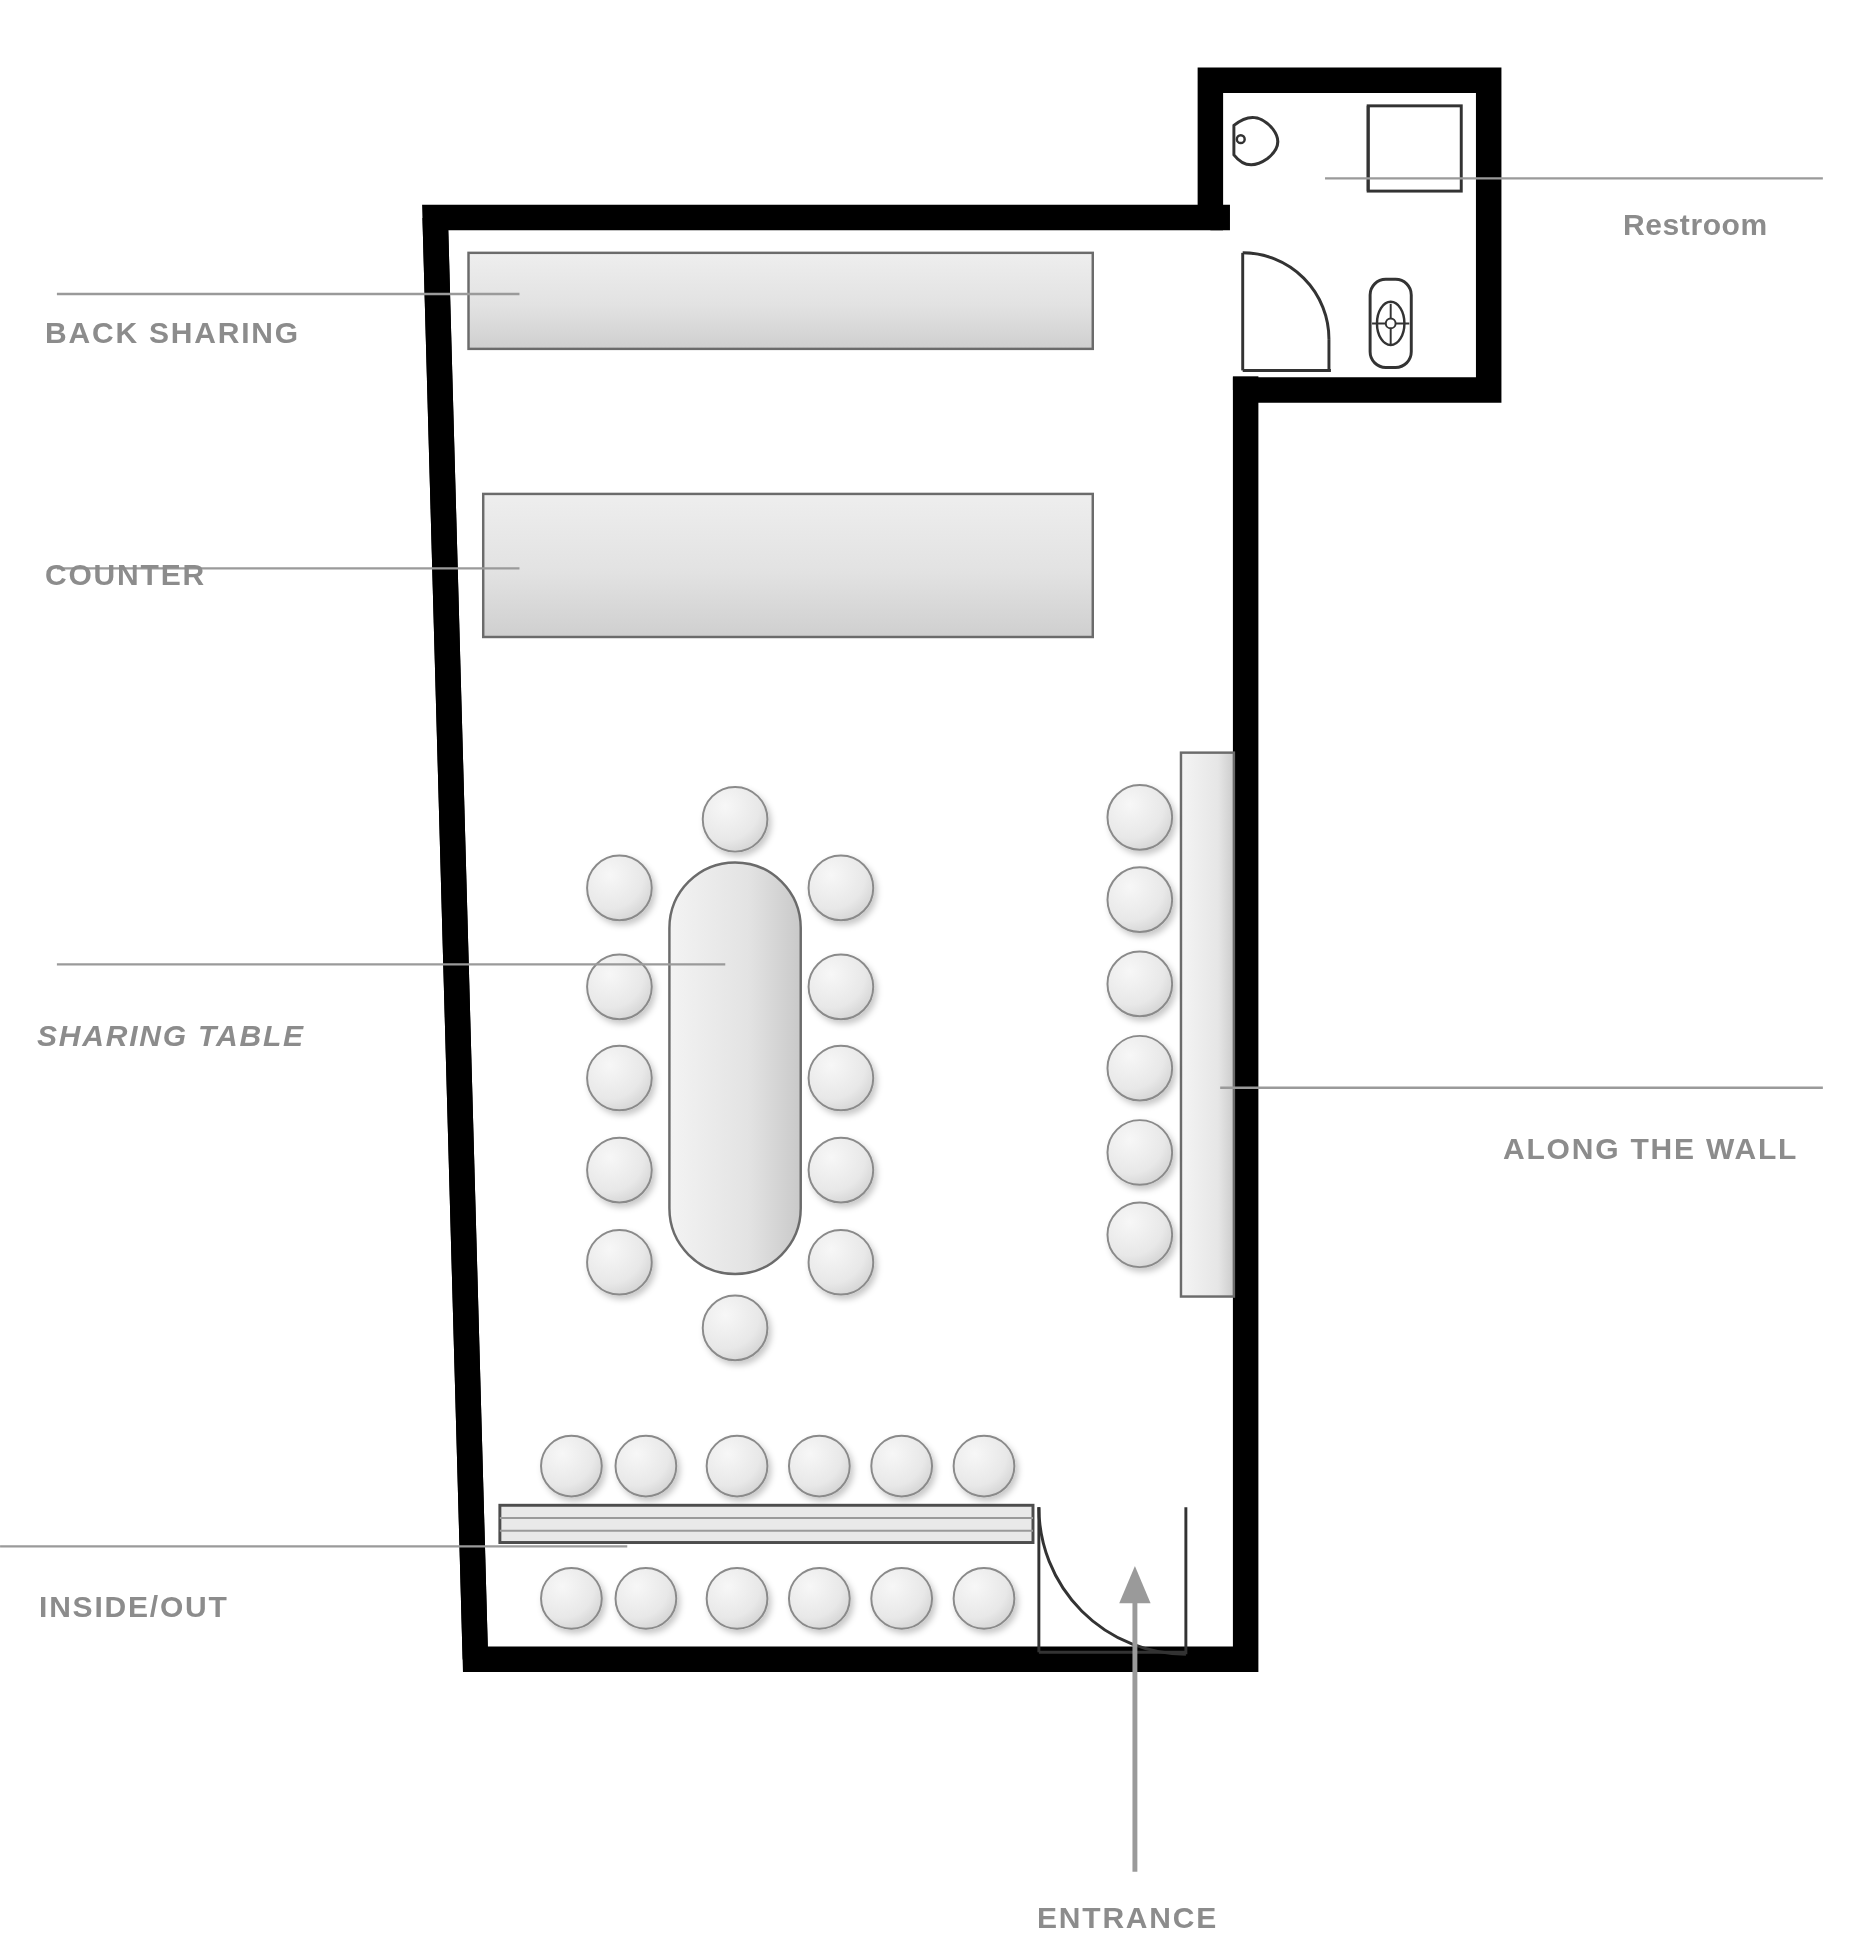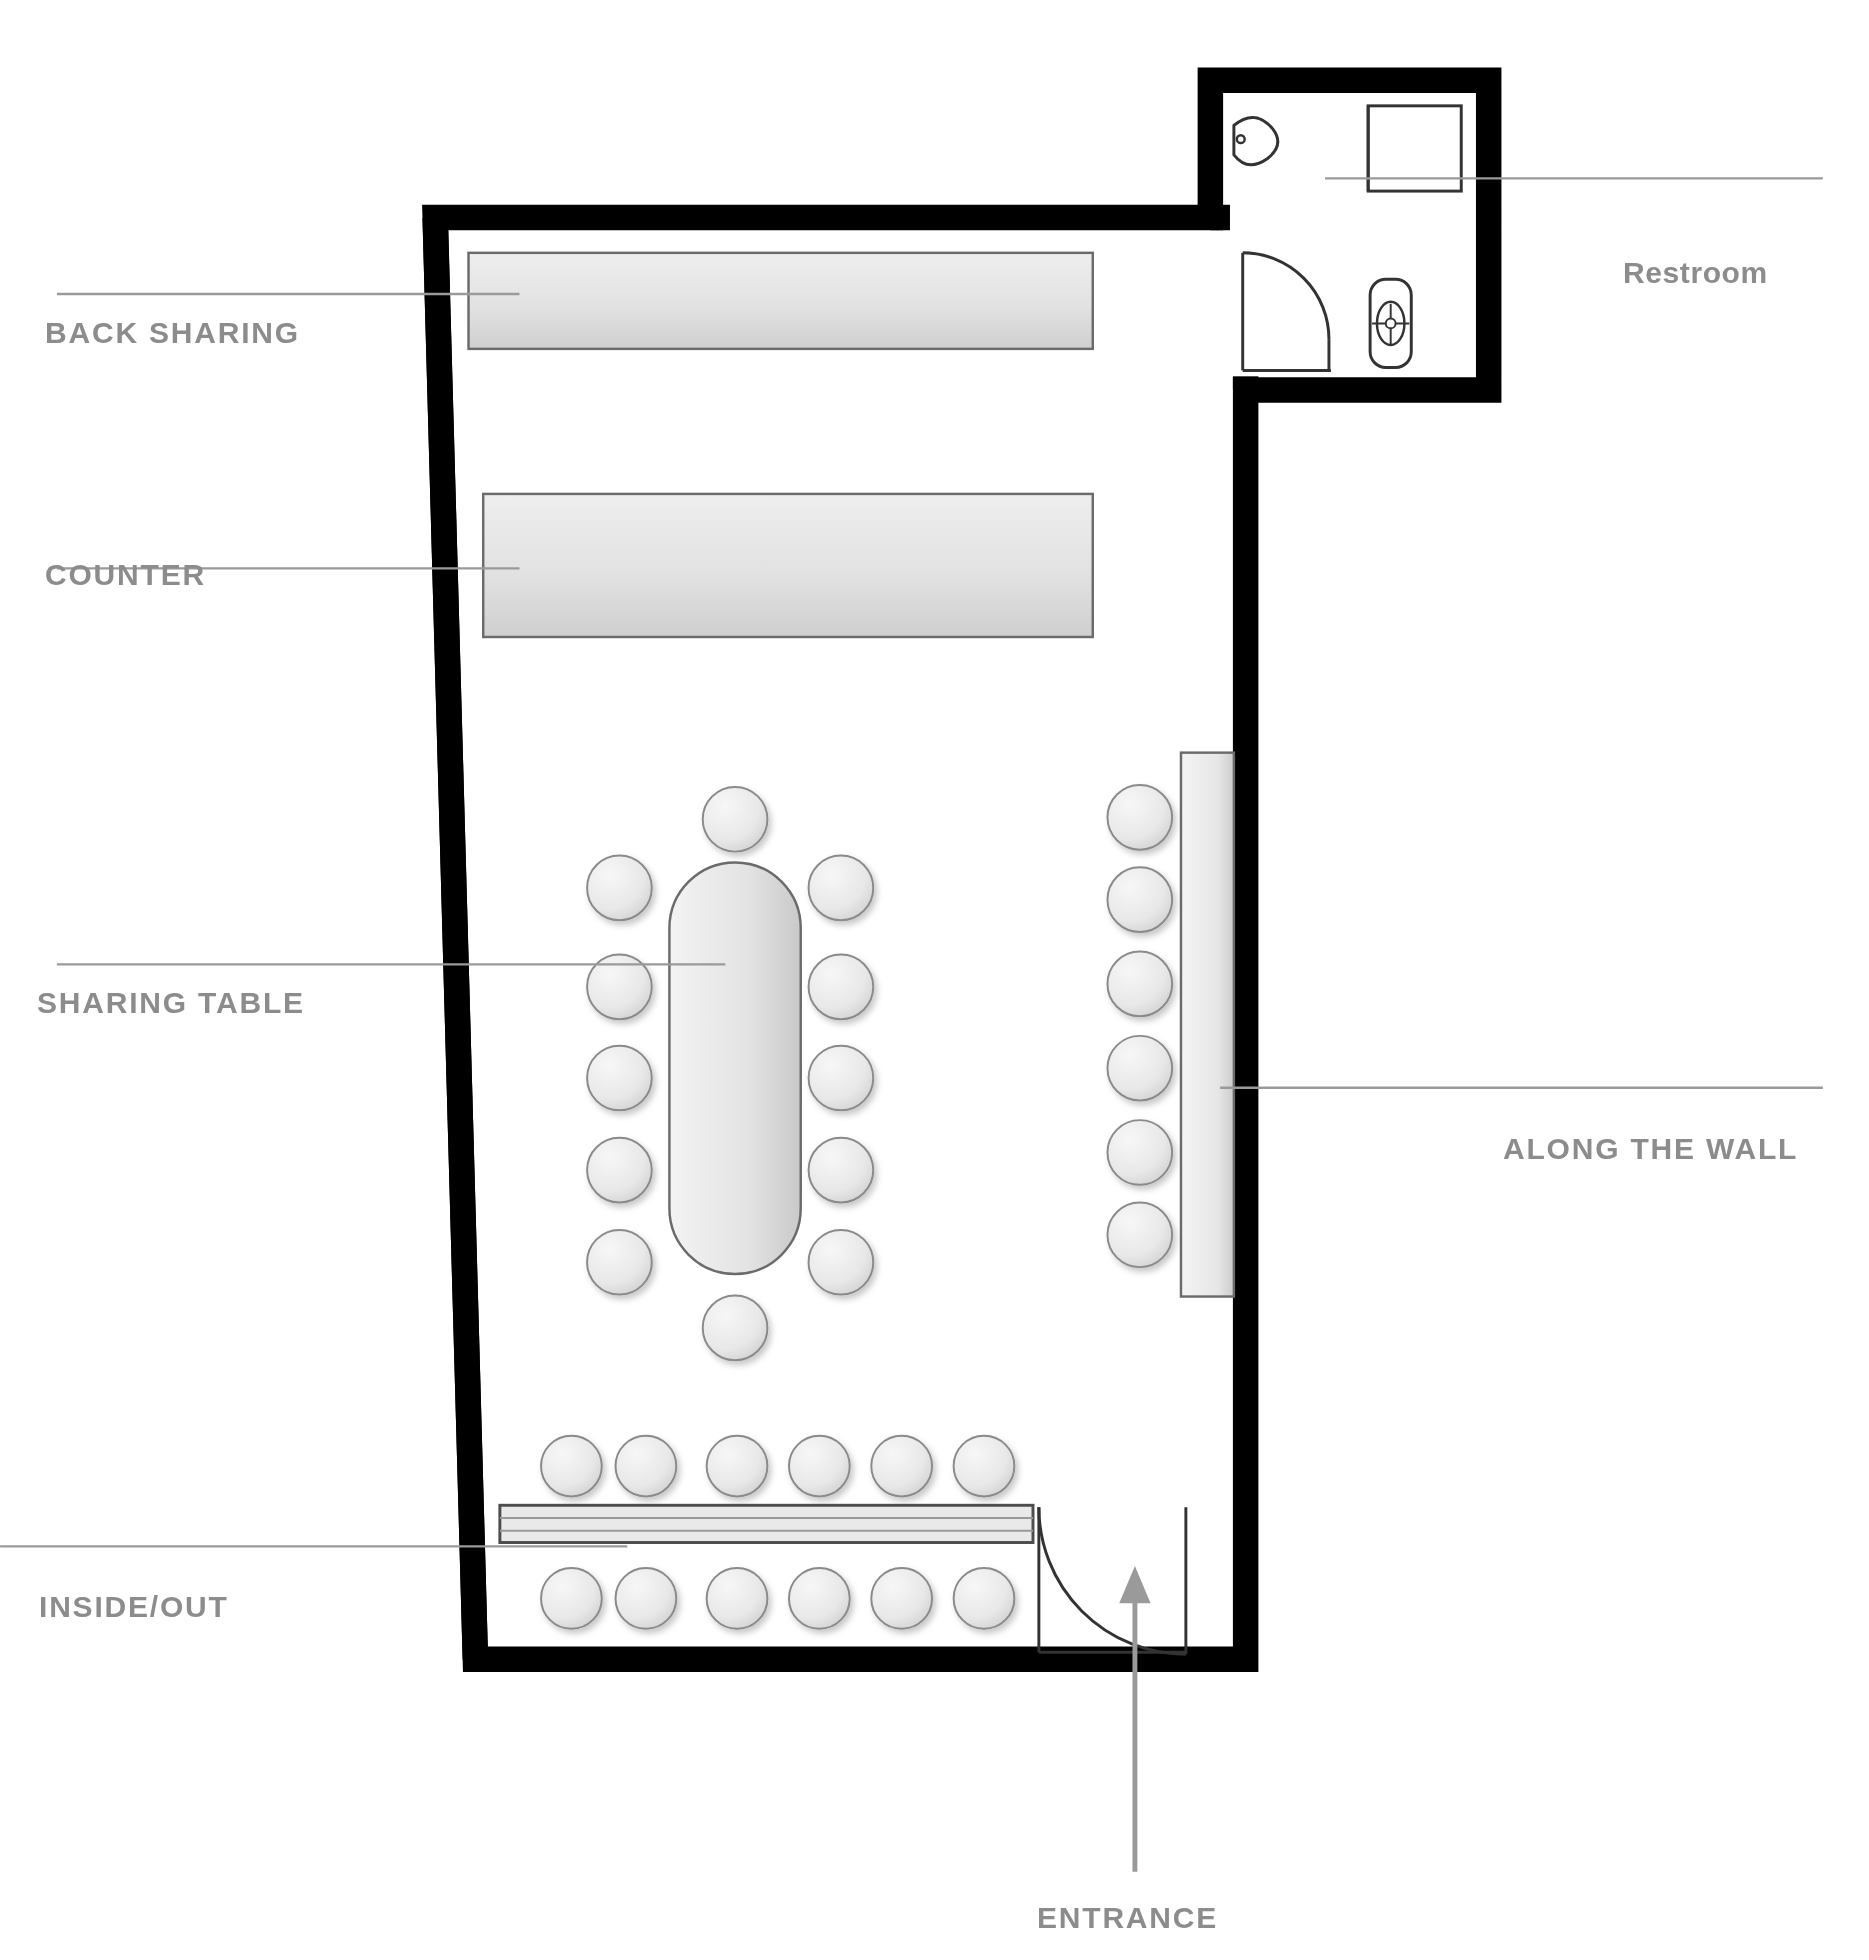--- a/index.html
+++ b/index.html
@@ -28,25 +28,24 @@
     letter-spacing: 0.06em;
     white-space: nowrap;
     font-family: "Liberation Sans", sans-serif;
   }
   .label-big {
     font-size: 30px;
   }
   .label-restroom {
     font-size: 30px;
     letter-spacing: 0.02em;
-    margin-top: 48px;
   }
   #lbl-back-counter { left: 45px; top: 316px; }
   #lbl-counter      { left: 45px; top: 558px; }
-  #lbl-sharing      { left: 37px; top: 986px; }
+  #lbl-sharing      { left: 37px; top: 1019px; font-style: italic; }
   #lbl-insideout    { left: 39px; top: 1590px; }
   #lbl-alongwall    { left: 1503px; top: 1132px; }
   #lbl-restroom     { left: 1623px; top: 208px; }
   #lbl-entrance     { left: 1037px; top: 1901px; }
 </style>
 </head>
 <body>
 
 <svg id="floorplan" viewBox="0 0 1907 2000" xmlns="http://www.w3.org/2000/svg">
 

